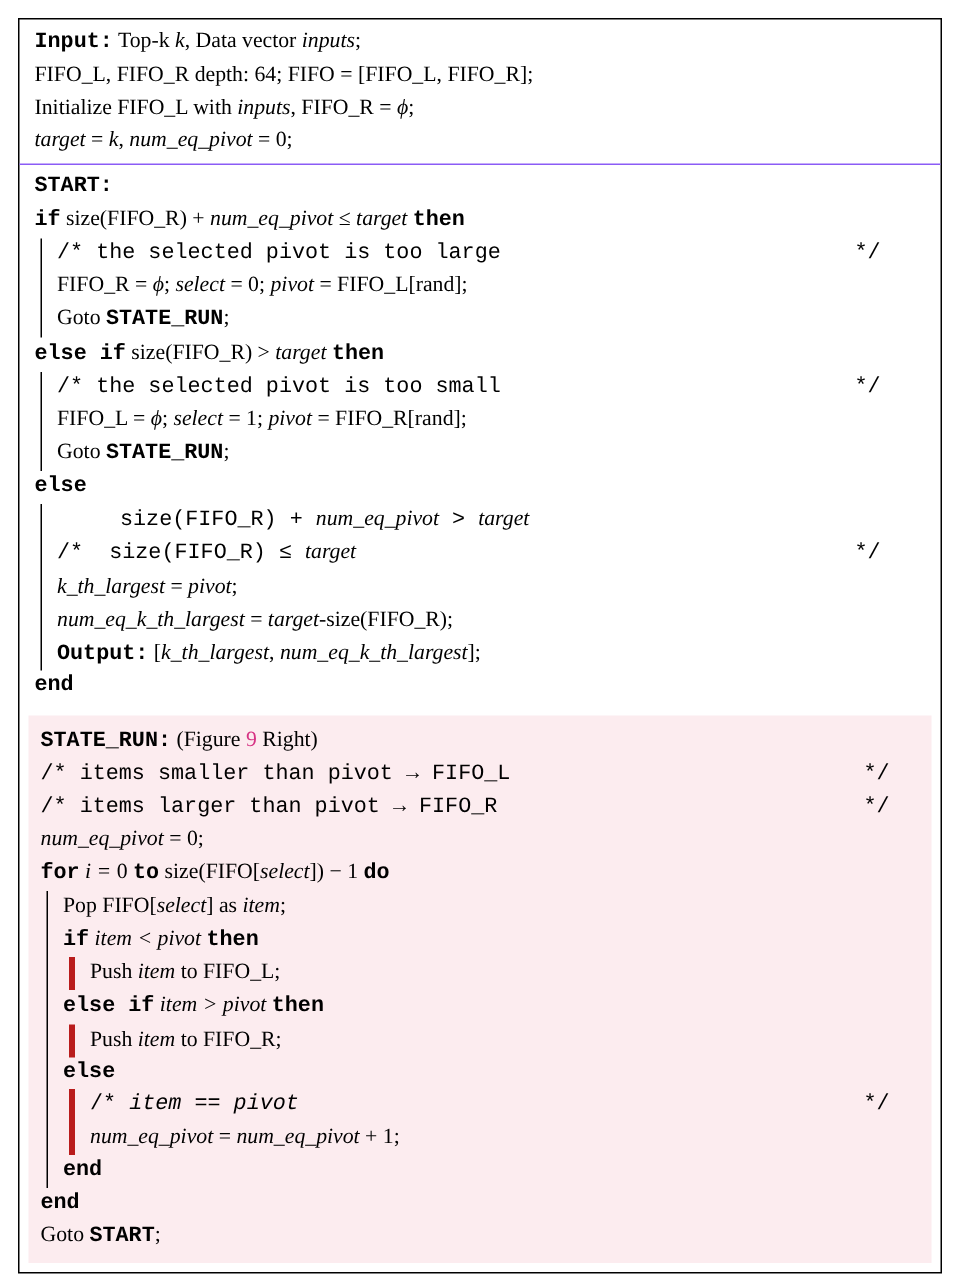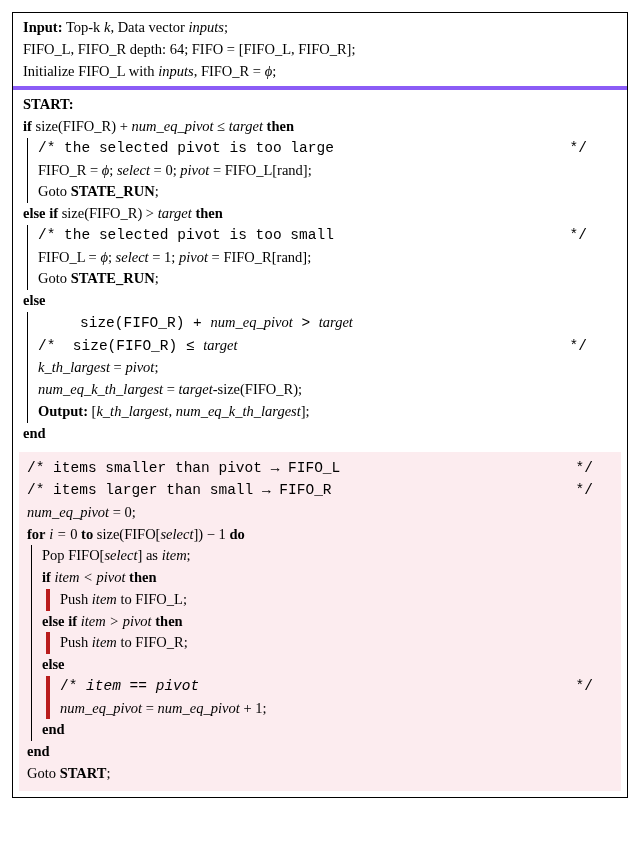--- a/index.html
+++ b/index.html
@@ -12,50 +12,53 @@
     color: #000;
     width: 616px;
   }
   .algo {
     border: 1px solid #000;
   }
   .block {
     padding: 4px 10px 4px 10px;
   }
   .start-block {
-    border-top: 4px solid #8b5cf6;
+    border-top: 1px solid #8b5cf6;
     padding: 4px 10px 8px 10px;
   }
   .run-block {
     background: #fcecef;
     margin: 0 6px 6px 6px;
     padding: 6px 8px 6px 8px;
   }
   .tt { font-family: "Courier New", Courier, monospace; }
-  .bold { font-weight: bold; }
+  .bold { font-weight: bold; font-family: Liberation Mono, monospace; }
   .it { font-style: italic; }
   .pink-ref { color: #d63384; }
   .bar { border-left: 1px solid #000; margin-left: 4px; padding-left: 10px; }
   .bar2 { border-left: 4px solid #b91c1c; margin-left: 4px; padding-left: 10px; }
   .comment-row { display: flex; justify-content: space-between; align-items: flex-end; }
   .comment-row .star { font-family: "Courier New", Courier, monospace; padding-right: 30px;}
 </style>
 </head>
 <body>
 
 <div class="algo">
 
   <div class="block">
     <div>
       <span class="bold">Input:</span>
       <span>Top-k </span><span class="it">k</span><span>, Data vector </span><span class="it">inputs</span><span>;</span>
     </div>
     <div>FIFO_L, FIFO_R depth: 64; FIFO = [FIFO_L, FIFO_R];</div>
     <div>
       <span>Initialize FIFO_L with </span><span class="it">inputs</span><span>, FIFO_R = </span><span class="it">ϕ</span><span>;</span>
+    </div>
+    <div>
+      <span class="it">target</span><span> = </span><span class="it">k</span><span>, </span><span class="it">num_eq_pivot</span><span> = 0;</span>
     </div>
   </div>
 
   <div class="start-block">
     <div class="bold">START:</div>
 
     <div>
       <span class="bold">if</span><span> size(FIFO_R) + </span><span class="it">num_eq_pivot</span><span> ≤ </span><span class="it">target </span><span class="bold">then</span>
     </div>
     <div class="bar">
@@ -107,26 +110,29 @@
         <span class="it">num_eq_k_th_largest</span><span> = </span><span class="it">target</span><span>-size(FIFO_R);</span>
       </div>
       <div>
         <span class="bold">Output:</span><span> [</span><span class="it">k_th_largest</span><span>, </span><span class="it">num_eq_k_th_largest</span><span>];</span>
       </div>
     </div>
     <div class="bold">end</div>
   </div>
 
   <div class="run-block">
+    <div>
+      <span class="bold">STATE_RUN:</span><span> (Figure </span><span class="pink-ref">9</span><span> Right)</span>
+    </div>
     <div class="comment-row">
       <span class="tt"><span>/* </span><span>items smaller than pivot → FIFO_L</span></span>
       <span class="star" style="padding-right:20px;">*/</span>
     </div>
     <div class="comment-row">
-      <span class="tt"><span>/* </span><span>items larger than small → FIFO_R</span></span>
+      <span class="tt"><span>/* </span><span>items larger than pivot → FIFO_R</span></span>
       <span class="star" style="padding-right:20px;">*/</span>
     </div>
     <div>
       <span class="it">num_eq_pivot</span><span> = 0;</span>
     </div>
     <div>
       <span class="bold">for</span><span class="it"> i = </span><span>0 </span><span class="bold">to</span><span> size(FIFO[</span><span class="it">select</span><span>]) − 1 </span><span class="bold">do</span>
     </div>
     <div class="bar">
       <div>

